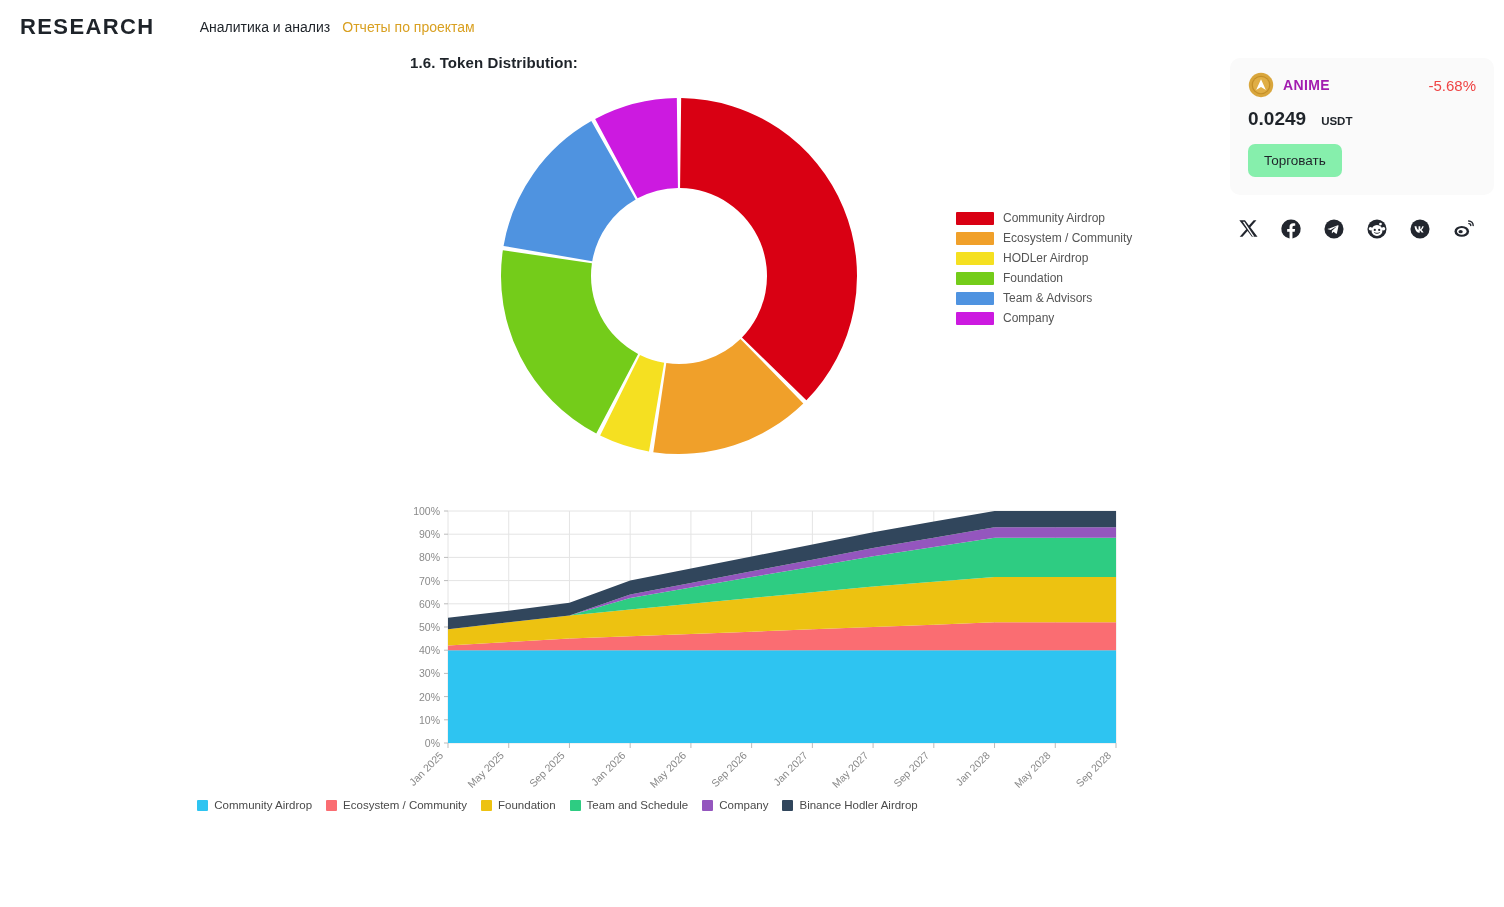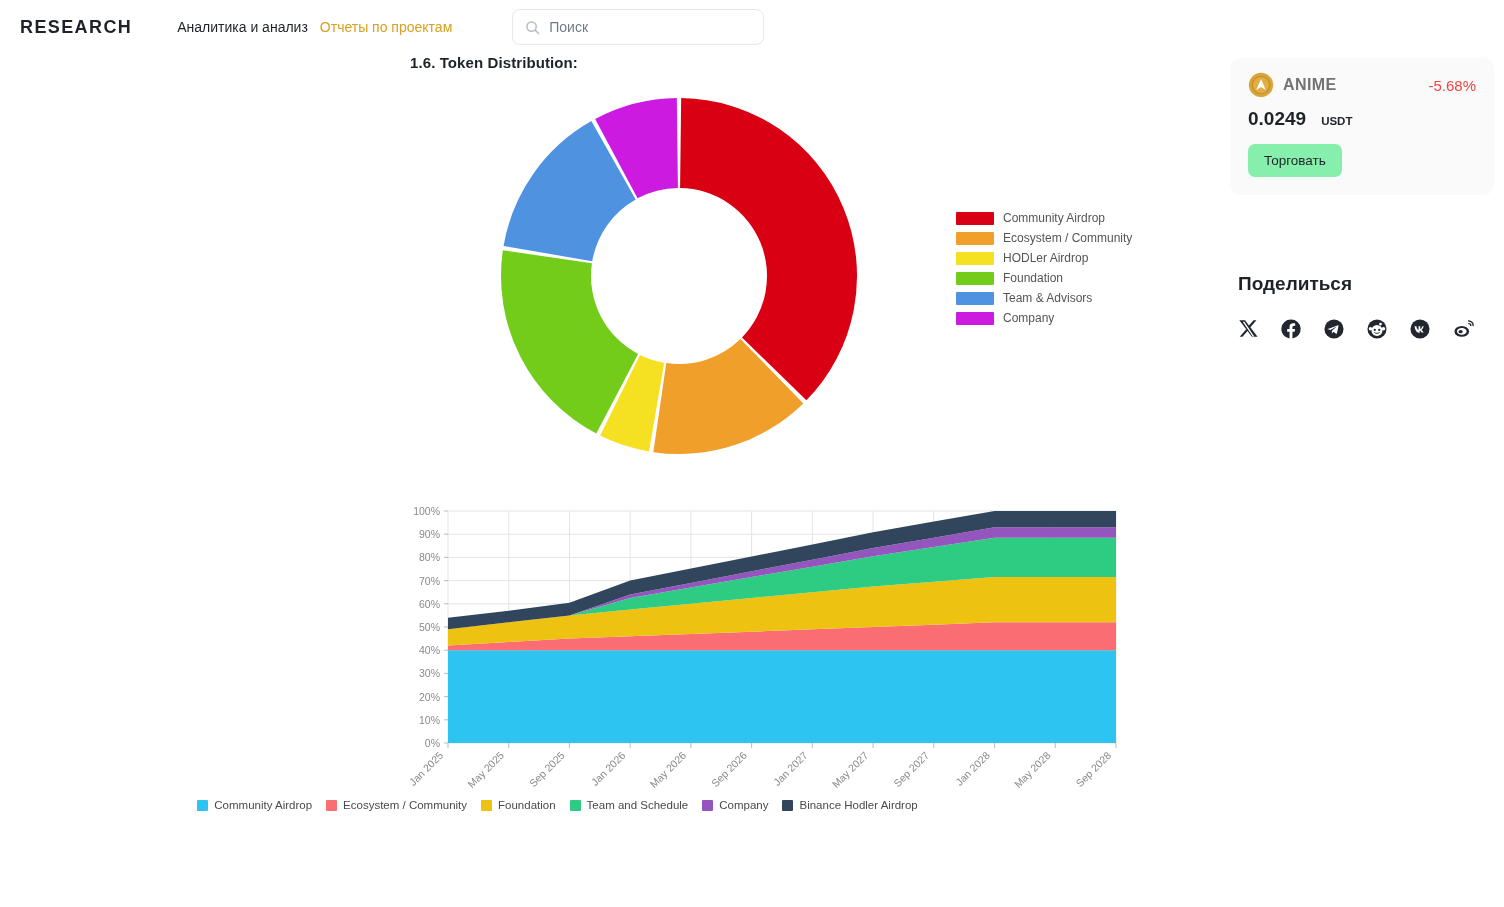--- a/index.html
+++ b/index.html
@@ -15,21 +15,21 @@
 
   
   .header {
     height: 54px;
     display: flex;
     align-items: center;
     padding: 0 0 0 20px;
     background: #ffffff;
   }
   .brand {
-    font-size: 18px;
+    font-size: 22px;
     font-weight: 700;
     letter-spacing: 1.4px;
     color: #1e2329;
     margin-right: 45px;
   }
   .nav { display: flex; align-items: center; gap: 12px; }
   .nav-link {
     font-size: 14px;
     color: #1e2329;
     text-decoration: none;
@@ -109,21 +109,21 @@
   .rail { position: absolute; right: 0; top: 54px; width: 274px; }
   .ticker-card {
     margin: 4px 10px 0 0;
     background: #fafafa;
     border-radius: 10px;
     padding: 14px 18px 18px 18px;
   }
   .ticker-top { display: flex; align-items: center; }
   .coin-icon { width: 26px; height: 26px; margin-right: 9px; flex: none; }
   .coin-name {
-    font-size: 16px; font-weight: 700; letter-spacing: .4px; color: #737373;
+    font-size: 14px; font-weight: 700; letter-spacing: .4px; color: #a21caf;
   }
   .coin-change {
     margin-left: auto; font-size: 15px; font-weight: 500; color: #ef4444;
   }
   .coin-price { margin-top: 10px; font-size: 19px; font-weight: 600; color: #1e2329; }
   .coin-price .unit { font-size: 11.5px; font-weight: 600; color: #1e2329; margin-left: 15px; }
   .trade-btn {
     margin-top: 14px;
     display: inline-block;
     background: #86efac;
@@ -151,29 +151,20 @@
 </style>
 </head>
 <body>
 
 <div class="header">
   <div class="brand">RESEARCH</div>
   <nav class="nav">
     <a class="nav-link">Аналитика и анализ</a>
     <a class="nav-link active">Отчеты по проектам</a>
   </nav>
-  <div class="search-box">
-    <span class="search-icon">
-      <svg width="15" height="15" viewBox="0 0 16 16" fill="none">
-        <circle cx="7" cy="7" r="5" stroke="#b7bdc6" stroke-width="1.6"></circle>
-        <line x1="10.8" y1="10.8" x2="14.5" y2="14.5" stroke="#b7bdc6" stroke-width="1.6" stroke-linecap="round"></line>
-      </svg>
-    </span>
-    <span class="ph">Поиск</span>
-  </div>
 </div>
 
 <div class="content">
 
   <h2 class="section-title">1.6. Token Distribution:</h2>
 
   <div class="donut-wrap">
     <svg class="donut" viewBox="0 0 360 360">
       <g id="donut-slices">
           <path d="M182.17462614867404 2.013284200439557A178 178 0 0 1 307.393306599265 304.31792080671903L242.98096056592877 241.46054511792852A88 88 0 0 0 181.07509607350175 92.00656746988022Z" fill="#d90013"></path>
@@ -340,21 +331,20 @@
       </svg>
       <span class="coin-name">ANIME</span>
       <span class="coin-change">-5.68%</span>
     </div>
     <div class="coin-price">
       <span>0.0249</span><span class="unit">USDT</span>
     </div>
     <button class="trade-btn">Торговать</button>
   </div>
 
-  <div class="share-title">Поделиться</div>
   <div class="share-icons">
     <span class="ic">
       <svg width="21" height="21" viewBox="0 0 24 24" fill="#22262e">
         <path d="M17.9 2.5h3.2l-7 8 8.2 11h-6.4l-5-6.6-5.8 6.6H1.9l7.5-8.6L1.5 2.5H8l4.5 6zm-1.1 18.6h1.8L7.3 4.3H5.4z"></path>
       </svg>
     </span>
     <span class="ic">
       <svg width="22" height="22" viewBox="0 0 24 24" fill="#22262e">
         <path d="M12 1.6A10.4 10.4 0 0 0 10.4 22.3v-7.4H7.8V12h2.6V9.8c0-2.6 1.5-4 3.9-4 1.1 0 2.3.2 2.3.2v2.5h-1.3c-1.3 0-1.7.8-1.7 1.6V12h2.9l-.5 2.9h-2.4v7.4A10.4 10.4 0 0 0 12 1.6z"></path>
       </svg>

